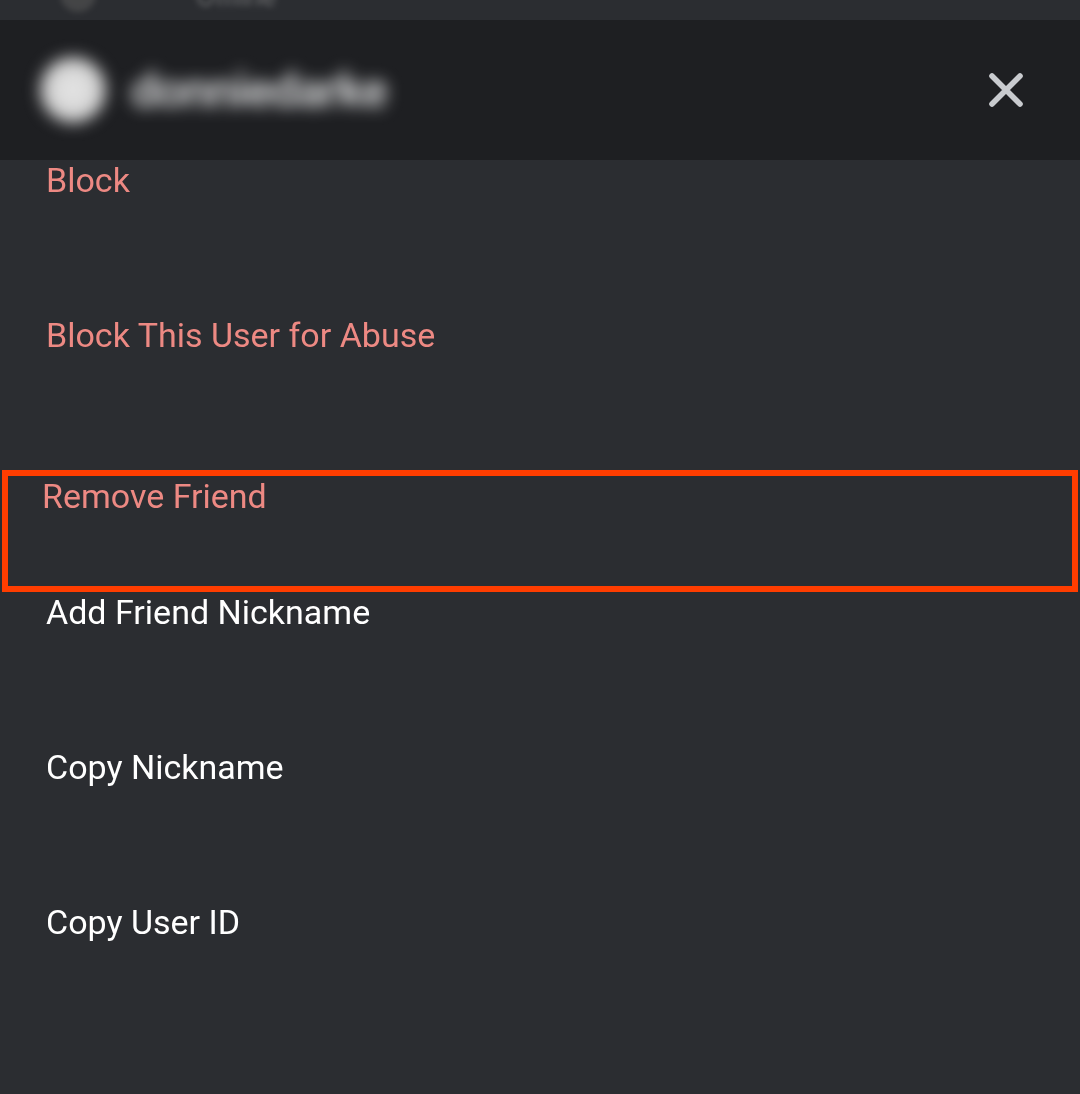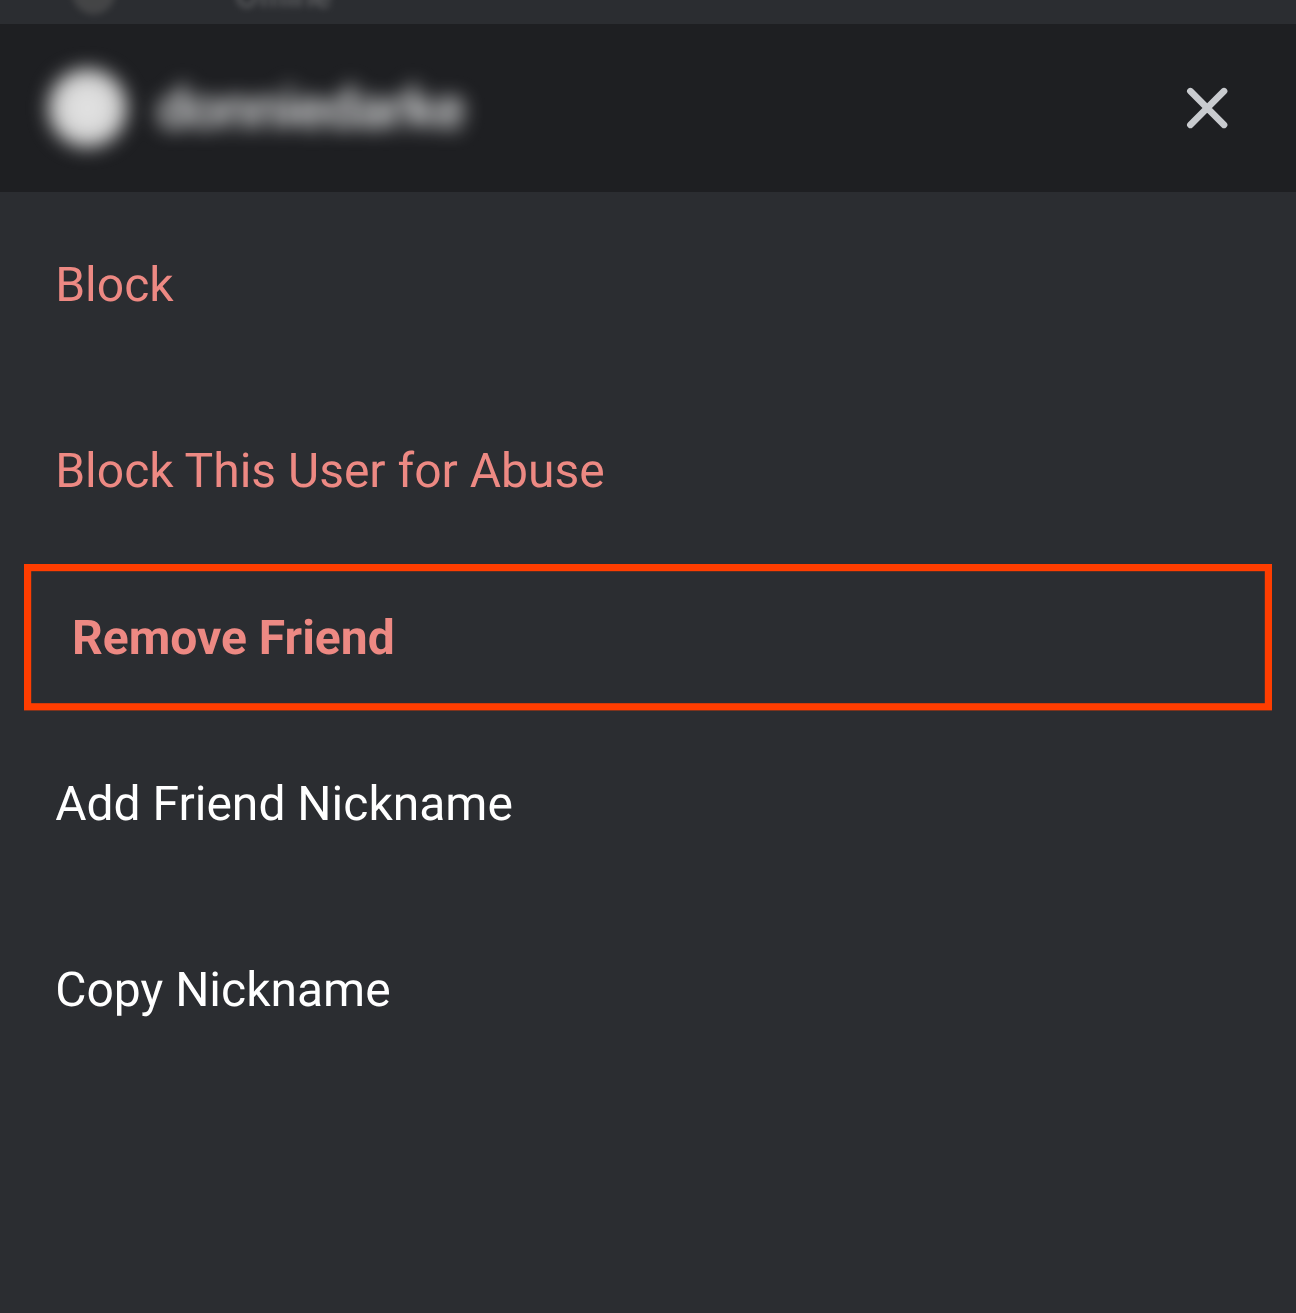--- a/index.html
+++ b/index.html
@@ -94,42 +94,40 @@
     }
     
     .menu {
       background: #2b2d31;
       height: 934px;
     }
     
     .menu-item {
       height: 155px;
       display: flex;
-      align-items: center;
       padding-left: 46px;
       cursor: pointer;
-      font-size: 40px;
+      font-size: 34px;
       font-weight: 400;
       letter-spacing: 0px;
     }
     
     .menu-item.danger {
       color: #ed8983;
     }
     
     .menu-item.normal {
       color: #ffffff;
     }
     
     .highlight {
       border: 6px solid #ff3d00;
-      margin: 0 20px;
+      margin: 0 2px;
       padding-left: 34px;
       height: 122px;
-      font-weight: bold;
     }
   </style>
 </head>
 <body>
 
 <div class="top-strip">
   <div class="top-strip-content">
     <div class="top-avatar"></div>
     <div class="top-text">Offline</div>
   </div>
@@ -156,13 +154,16 @@
   </div>
   <div class="menu-item danger highlight">
     <span>Remove Friend</span>
   </div>
   <div class="menu-item normal">
     <span>Add Friend Nickname</span>
   </div>
   <div class="menu-item normal">
     <span>Copy Nickname</span>
   </div>
+  <div class="menu-item normal">
+    <span>Copy User ID</span>
+  </div>
 </div>
 
 </body></html>

